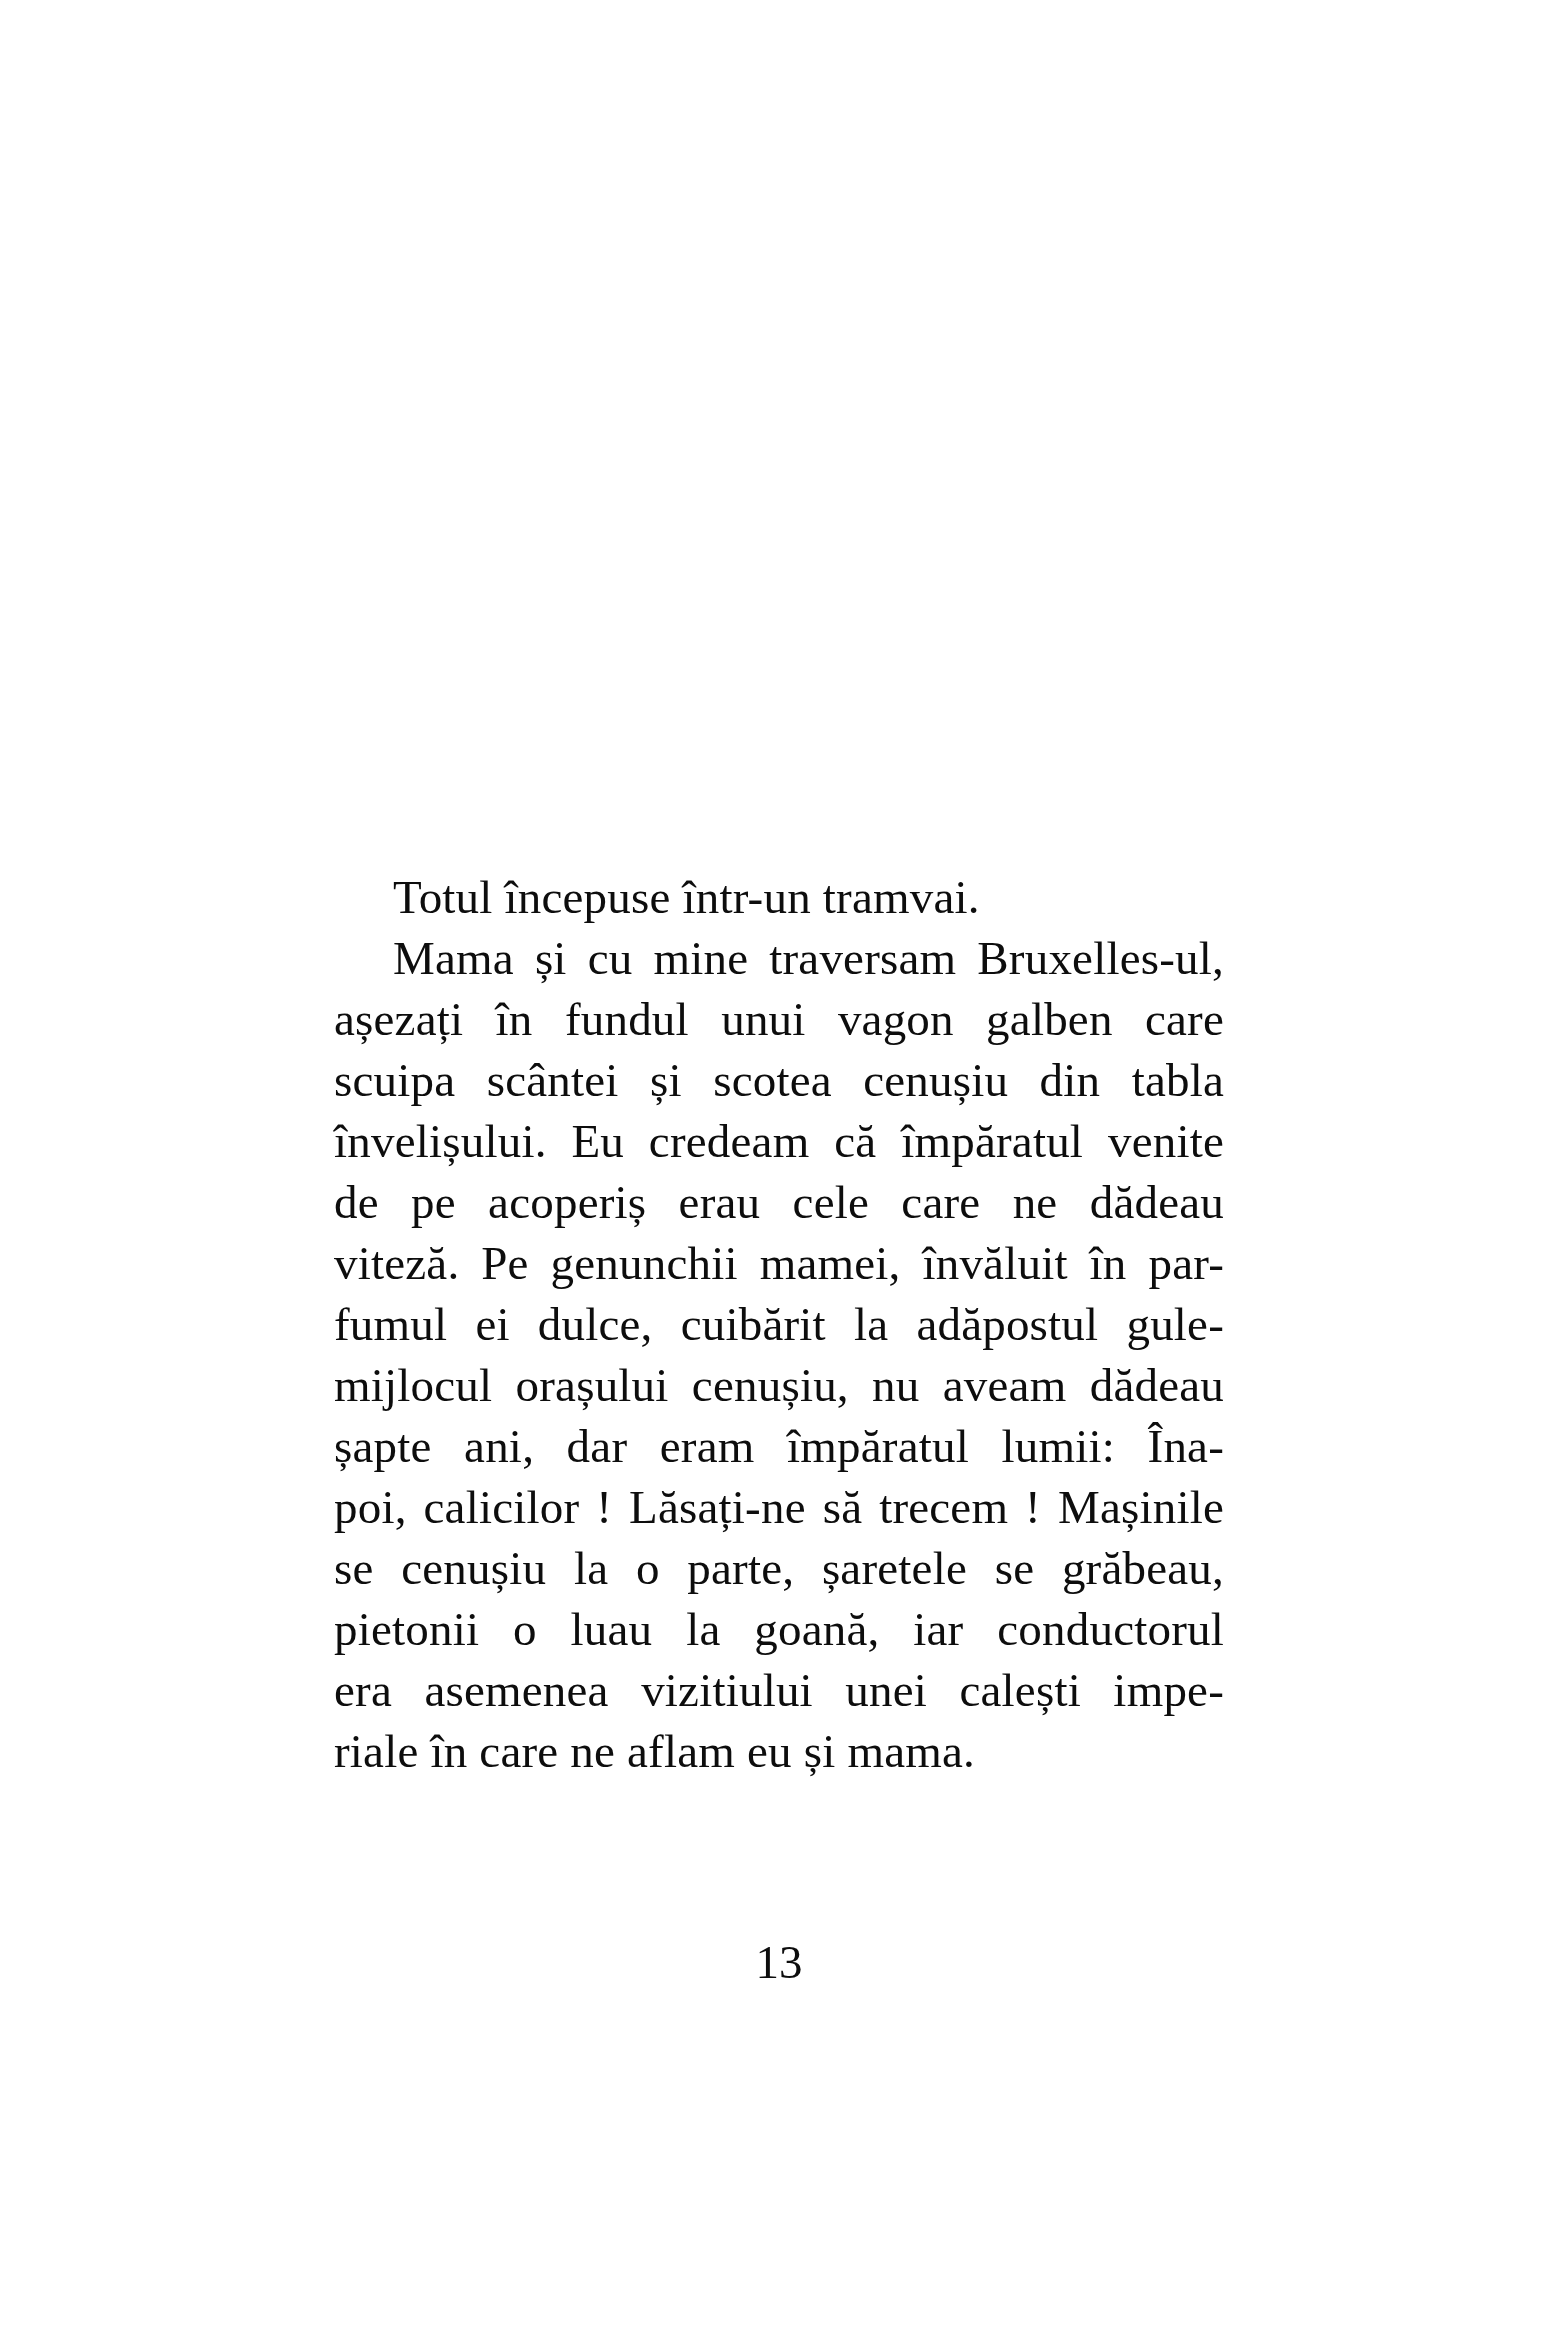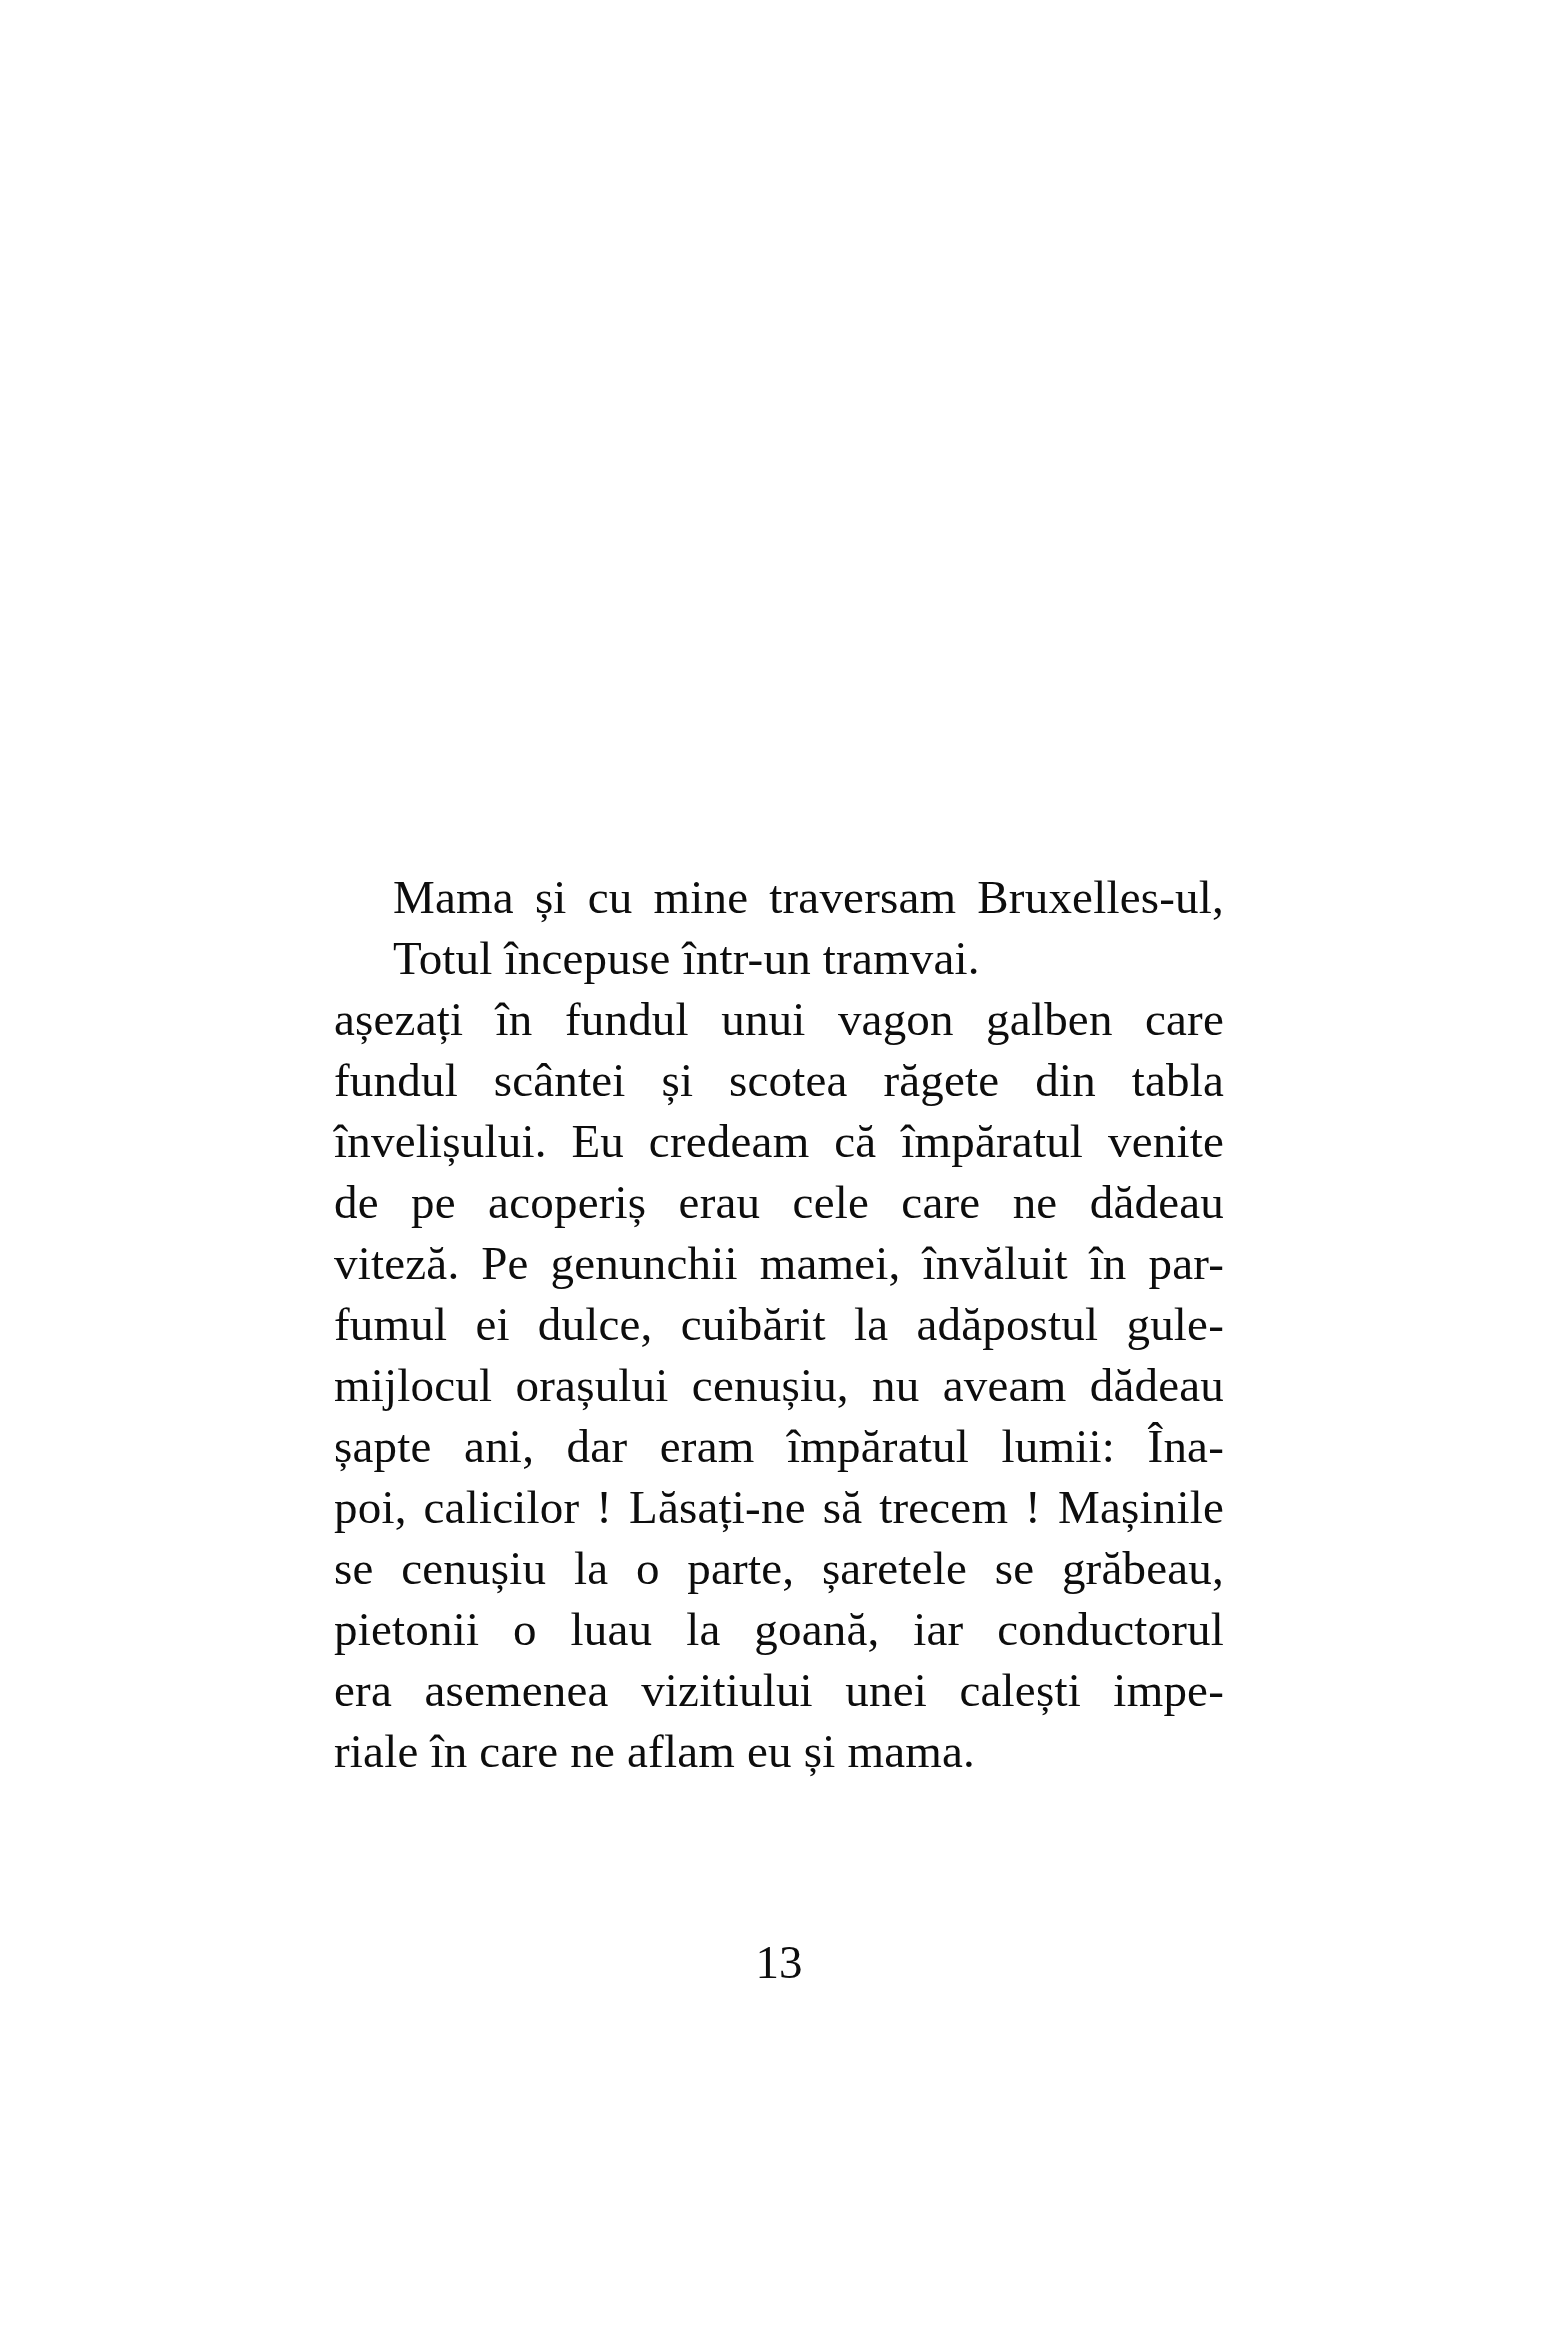--- a/index.html
+++ b/index.html
@@ -57,24 +57,24 @@
     font-size: 47px;
     line-height: 61px;
     margin-top: 24px;
   }
 </style>
 </head>
 <body>
 
 <div class="book-page">
   <div class="text-block" id="text-block">
+      <div class="text-line indent">Totul începuse într-un tramvai.</div>
       <div class="text-line justify indent">Mama și cu mine traversam Bruxelles-ul,</div>
-      <div class="text-line indent">Totul începuse într-un tramvai.</div>
       <div class="text-line justify">așezați în fundul unui vagon galben care</div>
-      <div class="text-line justify">fundul scântei și scotea răgete din tabla</div>
+      <div class="text-line justify">scuipa scântei și scotea cenușiu din tabla</div>
       <div class="text-line justify">învelișului. Eu credeam că împăratul venite</div>
       <div class="text-line justify">de pe acoperiș erau cele care ne dădeau</div>
       <div class="text-line justify">viteză. Pe genunchii mamei, învăluit în par-</div>
       <div class="text-line justify">fumul ei dulce, cuibărit la adăpostul gule-</div>
       <div class="text-line justify">mijlocul orașului cenușiu, nu aveam dădeau</div>
       <div class="text-line justify">șapte ani, dar eram împăratul lumii: Îna-</div>
       <div class="text-line justify">poi, calicilor ! Lăsați-ne să trecem ! Mașinile</div>
       <div class="text-line justify">se cenușiu la o parte, șaretele se grăbeau,</div>
       <div class="text-line justify">pietonii o luau la goană, iar conductorul</div>
       <div class="text-line justify">era asemenea vizitiului unei calești impe-</div>

